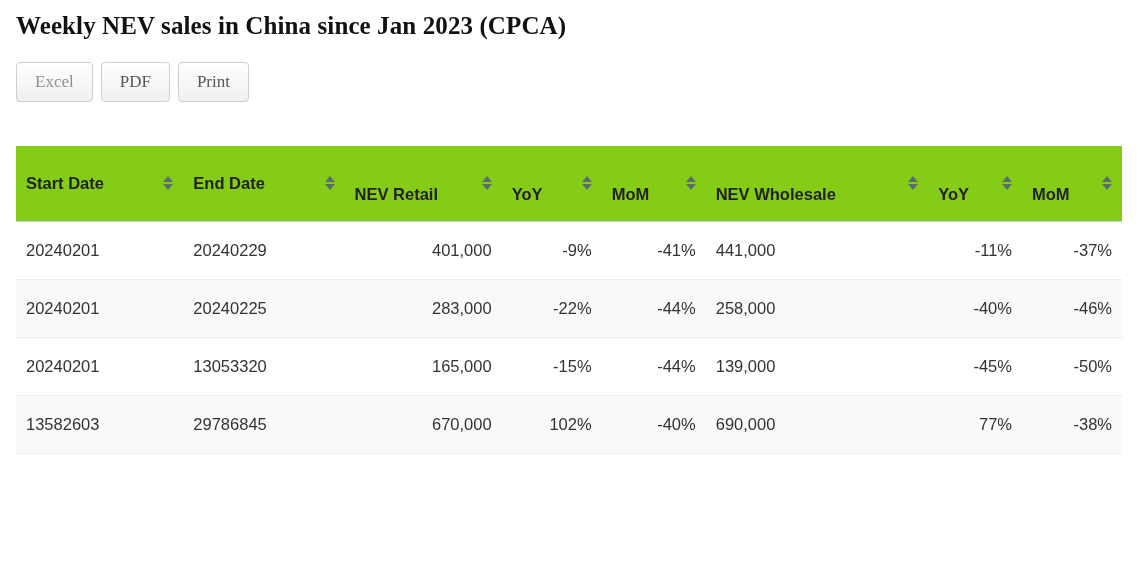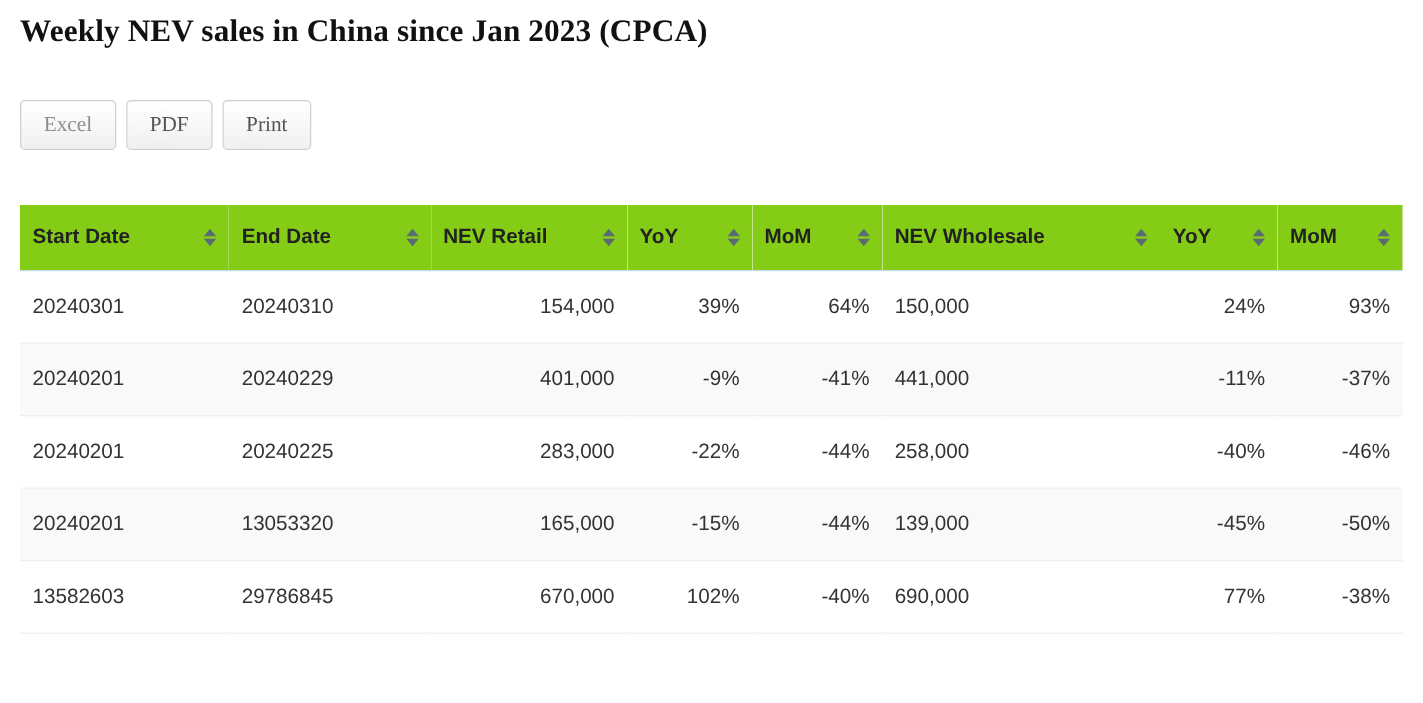--- a/index.html
+++ b/index.html
@@ -36,21 +36,20 @@
     font-family: "Liberation Serif", serif;
     font-size: 17px;
     color: #8f8f8f;
     background: linear-gradient(to bottom, #ffffff 0%, #f0f0f0 100%);
     border: 1px solid #cfcfcf;
     border-radius: 4px;
     padding: 10px 18px 11px 18px;
     line-height: 1;
     cursor: pointer;
     white-space: nowrap;
-    margin-top: 18px;
   }
   .tb-btn.dark {
     color: #555555;
     text-align: right;
   }
   .table-wrap {
     margin-top: 44px;
   }
   table.data {
     border-collapse: collapse;
@@ -77,20 +76,21 @@
     gap: 8px;
   }
   th.num .th-inner, td.num {
     text-align: right;
   }
   th.num .th-inner {
     justify-content: flex-end;
   }
   th.num .th-inner .lbl {
     order: 1;
+    margin-top: 23px;
   }
   th.num .th-inner .sort {
     order: 2;
   }
   .sort {
     display: inline-block;
     width: 10px;
     height: 16px;
     position: relative;
     flex: 0 0 auto;
@@ -201,30 +201,20 @@
           <th class="num">
             <span class="th-inner">
               <span class="lbl">MoM</span>
               <span class="sort"></span>
             </span>
           </th>
         </tr>
       </thead>
       <tbody>
         <tr>
-          <td>20240301</td>
-          <td>20240310</td>
-          <td class="num">154,000</td>
-          <td class="num">39%</td>
-          <td class="num">64%</td>
-          <td>150,000</td>
-          <td class="num">24%</td>
-          <td class="num">93%</td>
-        </tr>
-        <tr>
           <td>20240201</td>
           <td>20240229</td>
           <td class="num">401,000</td>
           <td class="num">-9%</td>
           <td class="num">-41%</td>
           <td>441,000</td>
           <td class="num">-11%</td>
           <td class="num">-37%</td>
         </tr>
         <tr>

